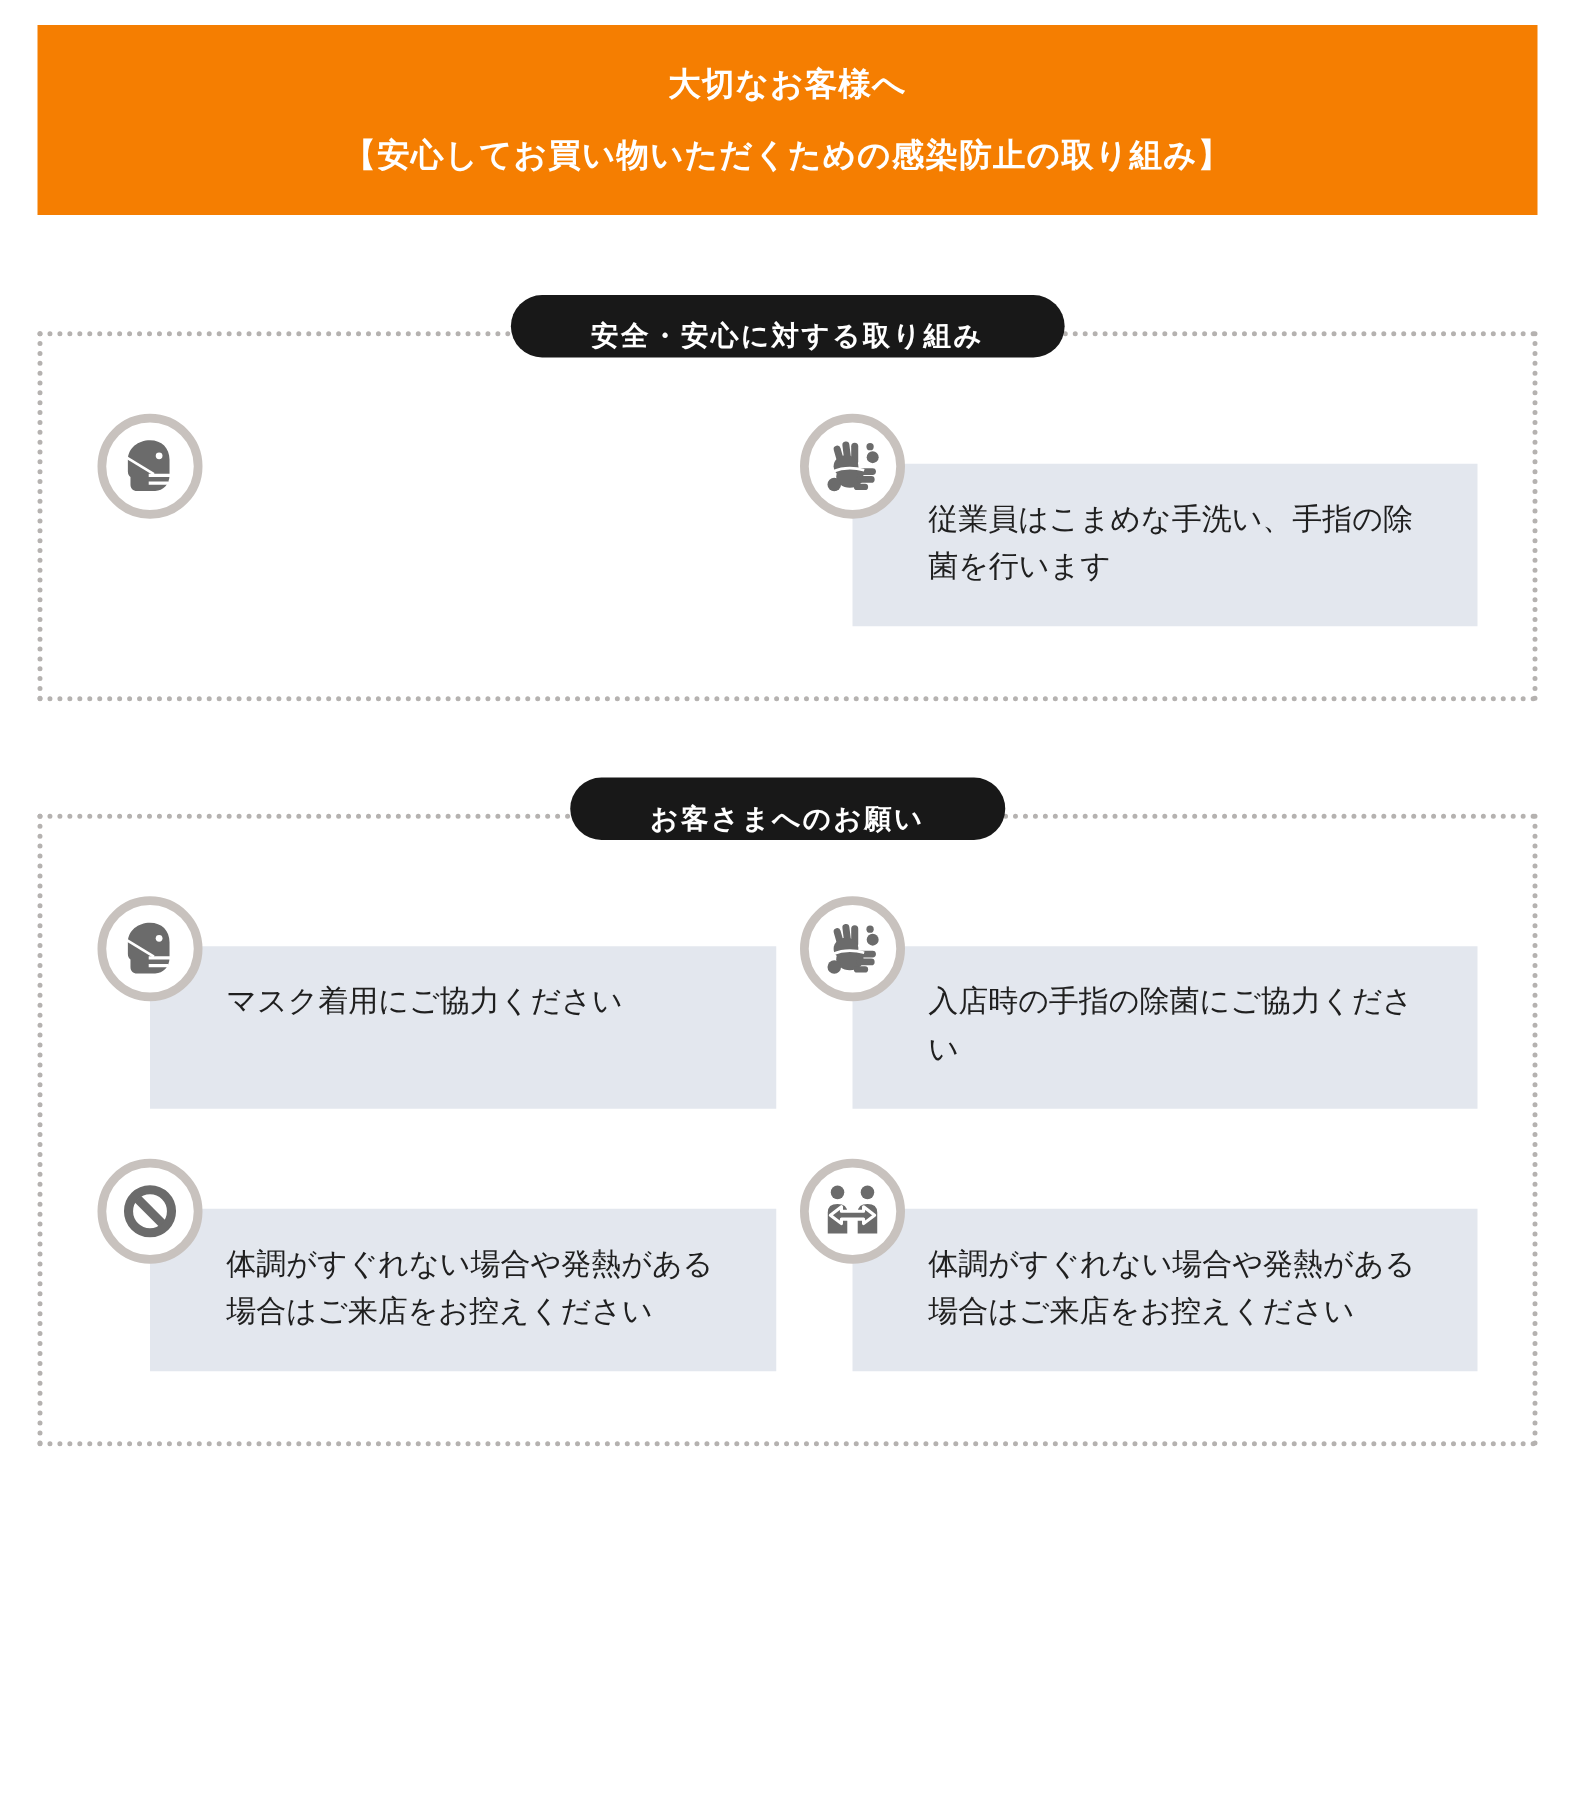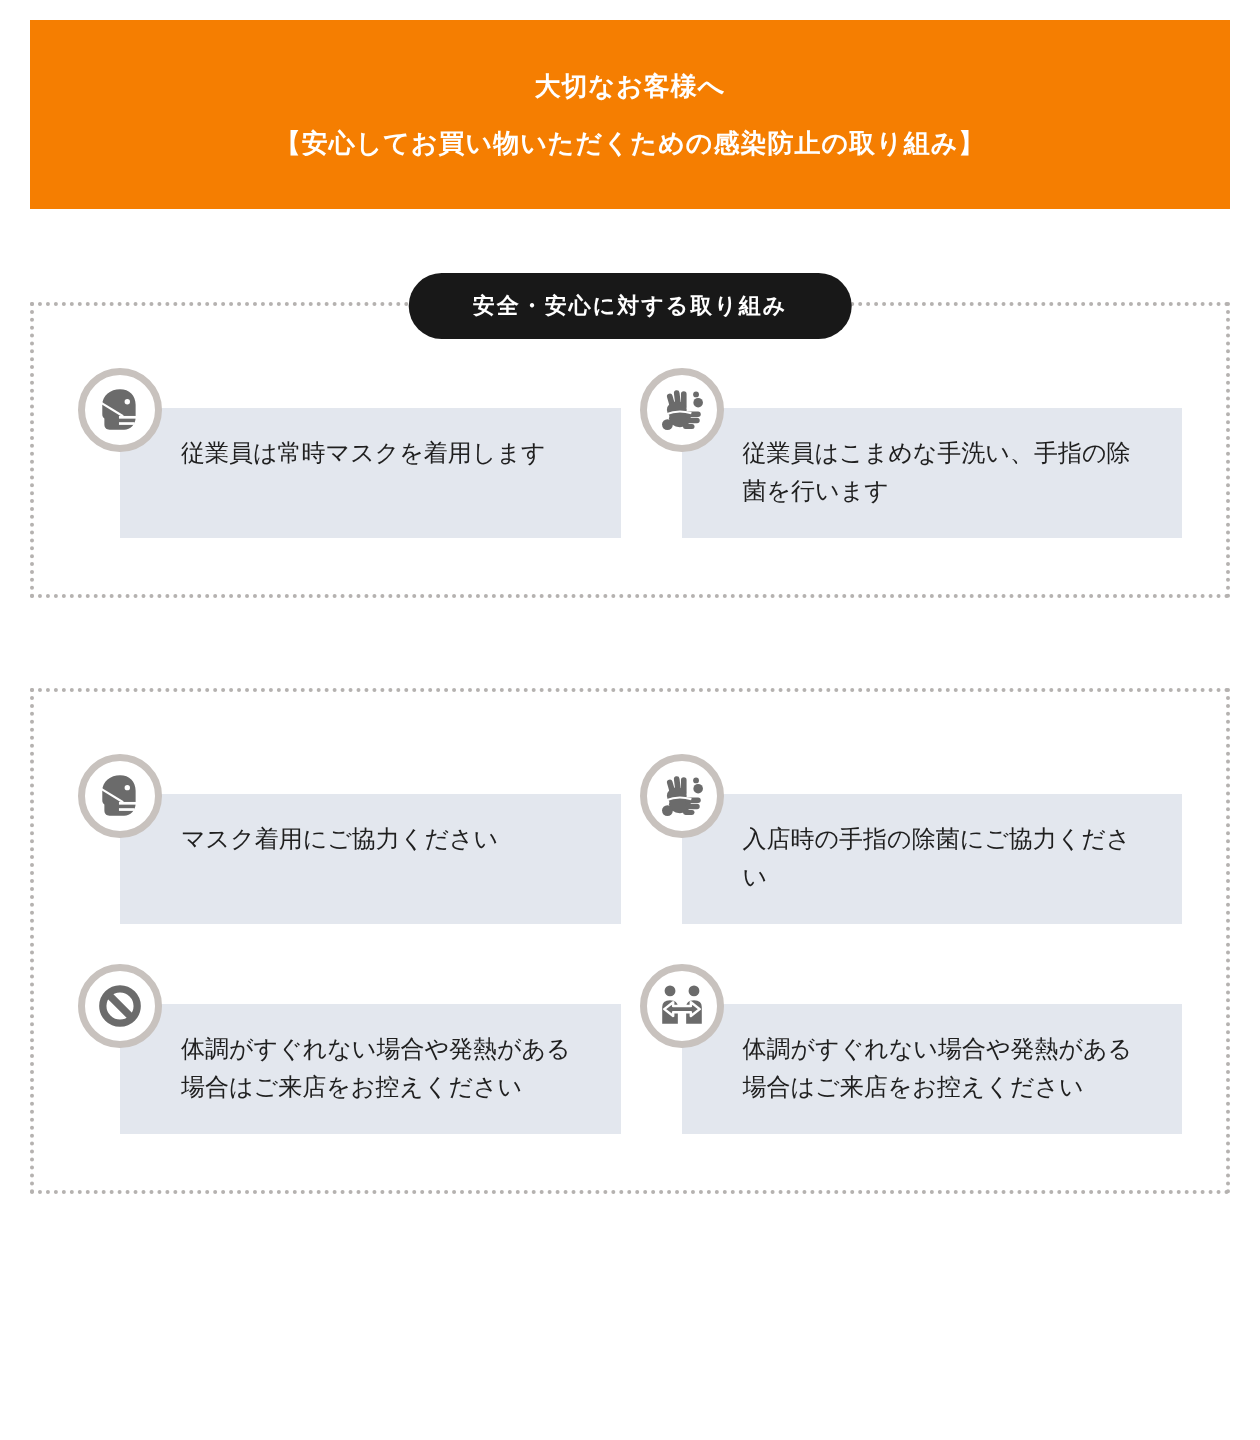--- a/index.html
+++ b/index.html
@@ -2,26 +2,26 @@
 <html lang="ja" style="--accent-orange: #F57E01; --badge-black: #181818; --box-bg: #E3E7EE; --circle-border: #C8C2BE; --dot-border: #B5B2B0; --icon-gray: #6B6B6B; --text-dark: #1F1F1F;"><head>
 <meta charset="utf-8">
 <style>
   :root{
     --accent-orange:#F57E01; --badge-black:#181818; --box-bg:#E3E7EE;
     --circle-border:#C8C2BE; --dot-border:#B5B2B0; --icon-gray:#6B6B6B; --text-dark:#1F1F1F;
   }
   *{box-sizing:border-box}
   body{margin:0;width:1260px;background:#fff;font-family:"Liberation Sans","DejaVu Sans",sans-serif;}
   .page{padding:20px 30px 12px;}
-  .banner{background:var(--accent-orange);height:189px;display:flex;flex-direction:column;align-items:center;justify-content:center;gap:22px;text-align:center;}
+  .banner{background:var(--accent-orange);height:152px;display:flex;flex-direction:column;align-items:center;justify-content:center;gap:22px;text-align:center;}
   .banner p{margin:0;color:#fff;font-size:26px;font-weight:bold;letter-spacing:1px;}
   .section{position:relative;border:4px dotted var(--dot-border);margin-top:93px;padding:62px 44px 56px;}
   .section.second{margin-top:90px;}
   .badge{position:absolute;top:-33px;left:50%;transform:translateX(-50%);background:var(--badge-black);
-    color:#fff;font-size:22px;font-weight:bold;letter-spacing:2px;height:66px;line-height:66px;
+    color:#fff;font-size:22px;font-weight:bold;letter-spacing:2px;height:50px;line-height:66px;
     padding:0 64px;border-radius:33px;white-space:nowrap;}
   .grid{display:grid;grid-template-columns:1fr 1fr;column-gap:19px;row-gap:40px;}
   .item{position:relative;padding-top:40px;display:flex;}
   .icon-circle{position:absolute;top:0;left:0;width:84px;height:84px;background:#fff;
     border:7px solid var(--circle-border);border-radius:50%;display:flex;align-items:center;justify-content:center;z-index:2;}
   .icon-circle svg{width:50px;height:50px;display:block;}
   .ig{fill:var(--icon-gray);}
   .text-box{flex:1;margin-left:42px;background:var(--box-bg);min-height:130px;
     padding:26px 28px 26px 61px;font-size:24px;line-height:38px;color:var(--text-dark);}
 </style>
@@ -42,21 +42,20 @@
       <div class="item">
         <span class="icon-circle">
           <svg viewBox="0 0 48 48">
             <path class="ig" d="M24 4C15 4 7 10 7 19v9c0 2 .8 3.2 2 4.2V38c0 3 2 5 5 5h14c6 0 11-5 11-12V19C39 10 33 4 24 4z"></path>
             <circle cx="31" cy="16" r="2.6" fill="#fff"></circle>
             <line x1="4" y1="16" x2="27" y2="30" stroke="#fff" stroke-width="2"></line>
             <line x1="23" y1="31" x2="41" y2="31" stroke="#fff" stroke-width="2.6"></line>
             <line x1="23" y1="37" x2="38" y2="37" stroke="#fff" stroke-width="2.6"></line>
           </svg>
         </span>
-        <div class="text-box">従業員は常時マスクを着用します</div>
       </div>
 
       <div class="item">
         <span class="icon-circle">
           <svg viewBox="0 0 48 48">
             <g class="ig">
               <rect x="11" y="8" width="5.4" height="16" rx="2.7" transform="rotate(-16 13.7 16)"></rect>
               <rect x="17" y="5" width="5.4" height="18" rx="2.7" transform="rotate(-7 19.7 14)"></rect>
               <rect x="23" y="6" width="5.4" height="17" rx="2.7"></rect>
               <ellipse cx="19" cy="24" rx="9.5" ry="8.5"></ellipse>
@@ -73,20 +72,21 @@
         </span>
         <div class="text-box">従業員はこまめな手洗い、手指の除菌を行います</div>
       </div>
 
 
 
     </div>
   </div>
 
   <div class="section second">
+    <div class="badge">お客さまへのお願い</div>
     <div class="grid">
 
       <div class="item">
         <span class="icon-circle">
           <svg viewBox="0 0 48 48">
             <path class="ig" d="M24 4C15 4 7 10 7 19v9c0 2 .8 3.2 2 4.2V38c0 3 2 5 5 5h14c6 0 11-5 11-12V19C39 10 33 4 24 4z"></path>
             <circle cx="31" cy="16" r="2.6" fill="#fff"></circle>
             <line x1="4" y1="16" x2="27" y2="30" stroke="#fff" stroke-width="2"></line>
             <line x1="23" y1="31" x2="41" y2="31" stroke="#fff" stroke-width="2.6"></line>
             <line x1="23" y1="37" x2="38" y2="37" stroke="#fff" stroke-width="2.6"></line>

